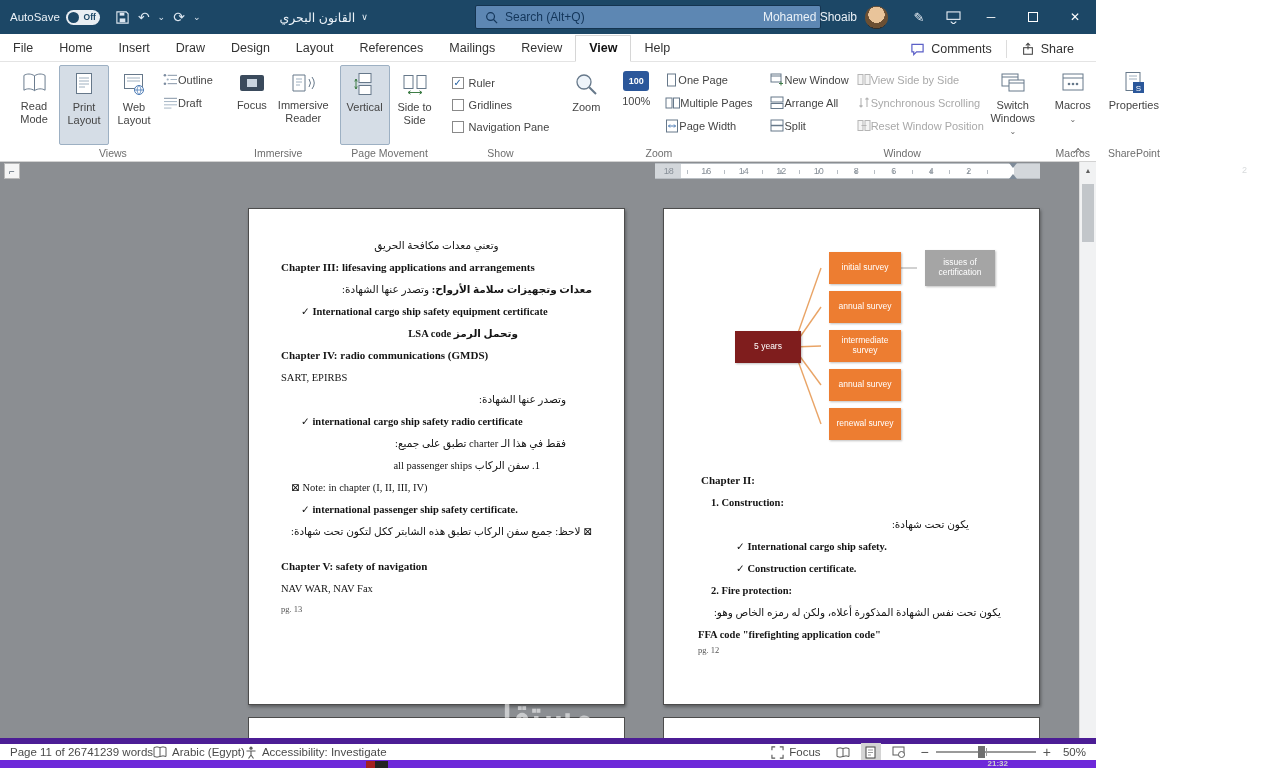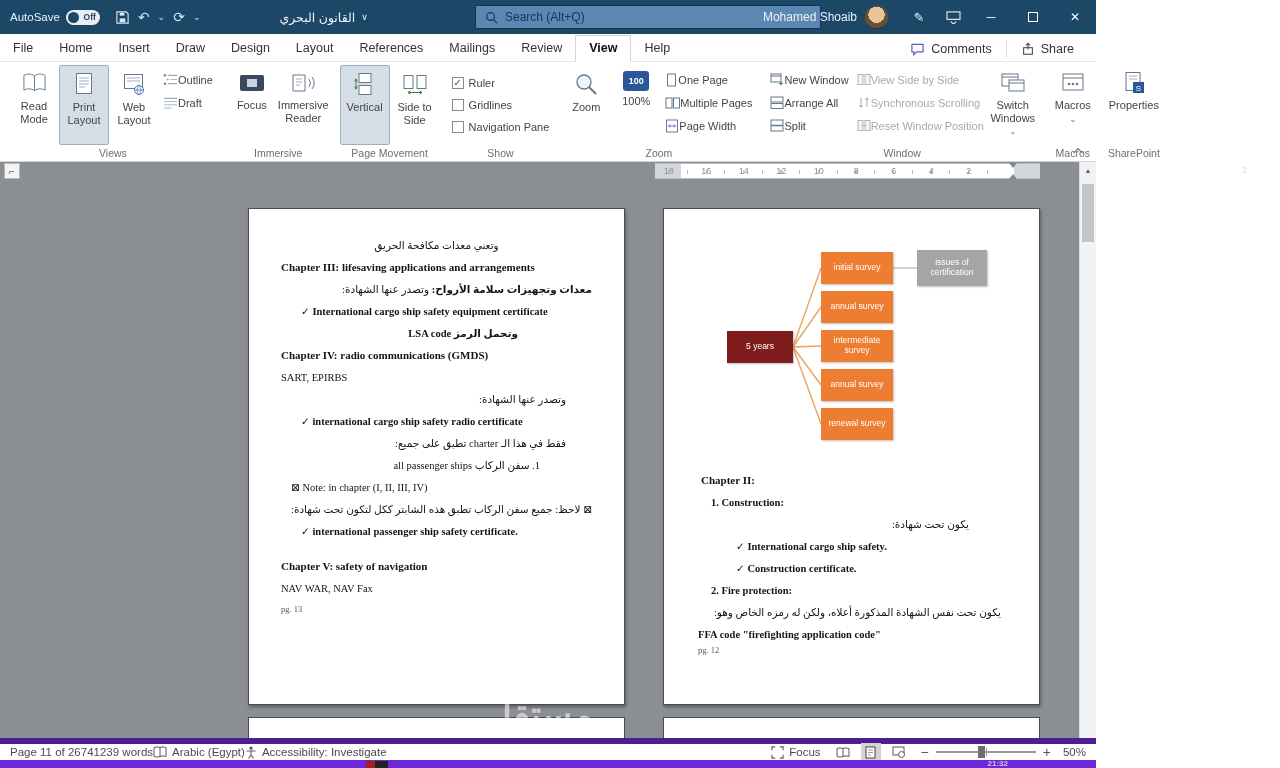--- a/index.html
+++ b/index.html
@@ -78,21 +78,21 @@
   .ctr { text-align:center; }
   .b { font-weight:bold; }
   .chapter { font-weight:bold; font-size:11px; }
   .gap { margin-top:22px; }
   .pgno { font-family:"Liberation Serif","DejaVu Serif",serif; font-size:8.5px; color:#555; margin-top:4px; }
   .pl4{padding-left:4px}.pl7{padding-left:7px}.pl14{padding-left:14px}.pl17{padding-left:17px}.pl24{padding-left:24px}.pl42{padding-left:42px}
   .pr4{padding-right:4px}.pr8{padding-right:8px}.pr30{padding-right:30px}.pr40{padding-right:40px}.pr56{padding-right:56px}.pr78{padding-right:78px}
 
   
   .diagram { position:relative; width:300px; height:210px; margin:3px 0 22px 8px; }
-  .dg-node { position:absolute; width:72px; min-height:32px; color:#fff; font-size:8.5px; line-height:1.15; display:flex; align-items:center; justify-content:center; text-align:center; padding:3px; box-shadow:1px 1px 2px rgba(0,0,0,.25); }
+  .dg-node { position:absolute; width:72px; min-height:32px; color:#fff; font-size:8.5px; line-height:1.15; display:flex; align-items:center; justify-content:center; text-align:center; padding:3px; box-shadow:1px 1px 2px rgba(0,0,0,.25);margin-left:8px; }
   .dg-lines { position:absolute; left:0; top:0; }
 
   
   .watermark { position:absolute; left:0; right:0; top:515px; text-align:center; color:rgba(255,255,255,.55); z-index:5; pointer-events:none; }
   .wm1 { font-size:36px; font-weight:bold; line-height:1; }
   .wm2 { font-size:19px; letter-spacing:1px; }
 
   
   .vscroll { position:absolute; top:162px; right:0; width:17px; bottom:30px; background:#f1f2f3; border-left:1px solid #dcdcdc; }
   .vs-arrow { position:absolute; top:0; left:0; right:0; height:16px; display:flex; align-items:center; justify-content:center; font-size:7px; color:#5f5f5f; background:#f1f2f3; }
@@ -487,22 +487,22 @@
       <div class="ln ar pr4"><span class="b">معدات وتجهيزات سلامة الأرواح:</span><span> وتصدر عنها الشهادة:</span></div>
       <div class="ln en b pl24">✓ International cargo ship safety equipment certificate</div>
       <div class="ln ar b pr78">وتحمل الرمز LSA code</div>
       <div class="ln en chapter pl4">Chapter IV: radio communications (GMDS)</div>
       <div class="ln en pl4">SART, EPIRBS</div>
       <div class="ln ar pr30">وتصدر عنها الشهادة:</div>
       <div class="ln en b pl24">✓ international cargo ship safety radio certificate</div>
       <div class="ln ar pr30">فقط في هذا الـ charter تطبق على جميع:</div>
       <div class="ln ar pr56">1. سفن الركاب all passenger ships</div>
       <div class="ln en pl14">⊠ Note: in chapter (I, II, III, IV)</div>
+      <div class="ln en b pl24">✓ international passenger ship safety certificate.</div>
       <div class="ln ar pr4">⊠ لاحظ: جميع سفن الركاب تطبق هذه الشابتر ككل لتكون تحت شهادة:</div>
-      <div class="ln en b pl24">✓ international passenger ship safety certificate.</div>
       <div class="ln en chapter pl4 gap">Chapter V: safety of navigation</div>
       <div class="ln en pl4">NAV WAR, NAV Fax</div>
       <div class="pgno pl4">pg. 13</div>
     </div>
 
     <div class="page right">
       <div class="diagram">
         <svg class="dg-lines" width="300" height="210">
           <line x1="91" y1="105" x2="119" y2="26" stroke="#E9A466" stroke-width="1.4"></line>
           <line x1="91" y1="105" x2="119" y2="65" stroke="#E9A466" stroke-width="1.4"></line>

